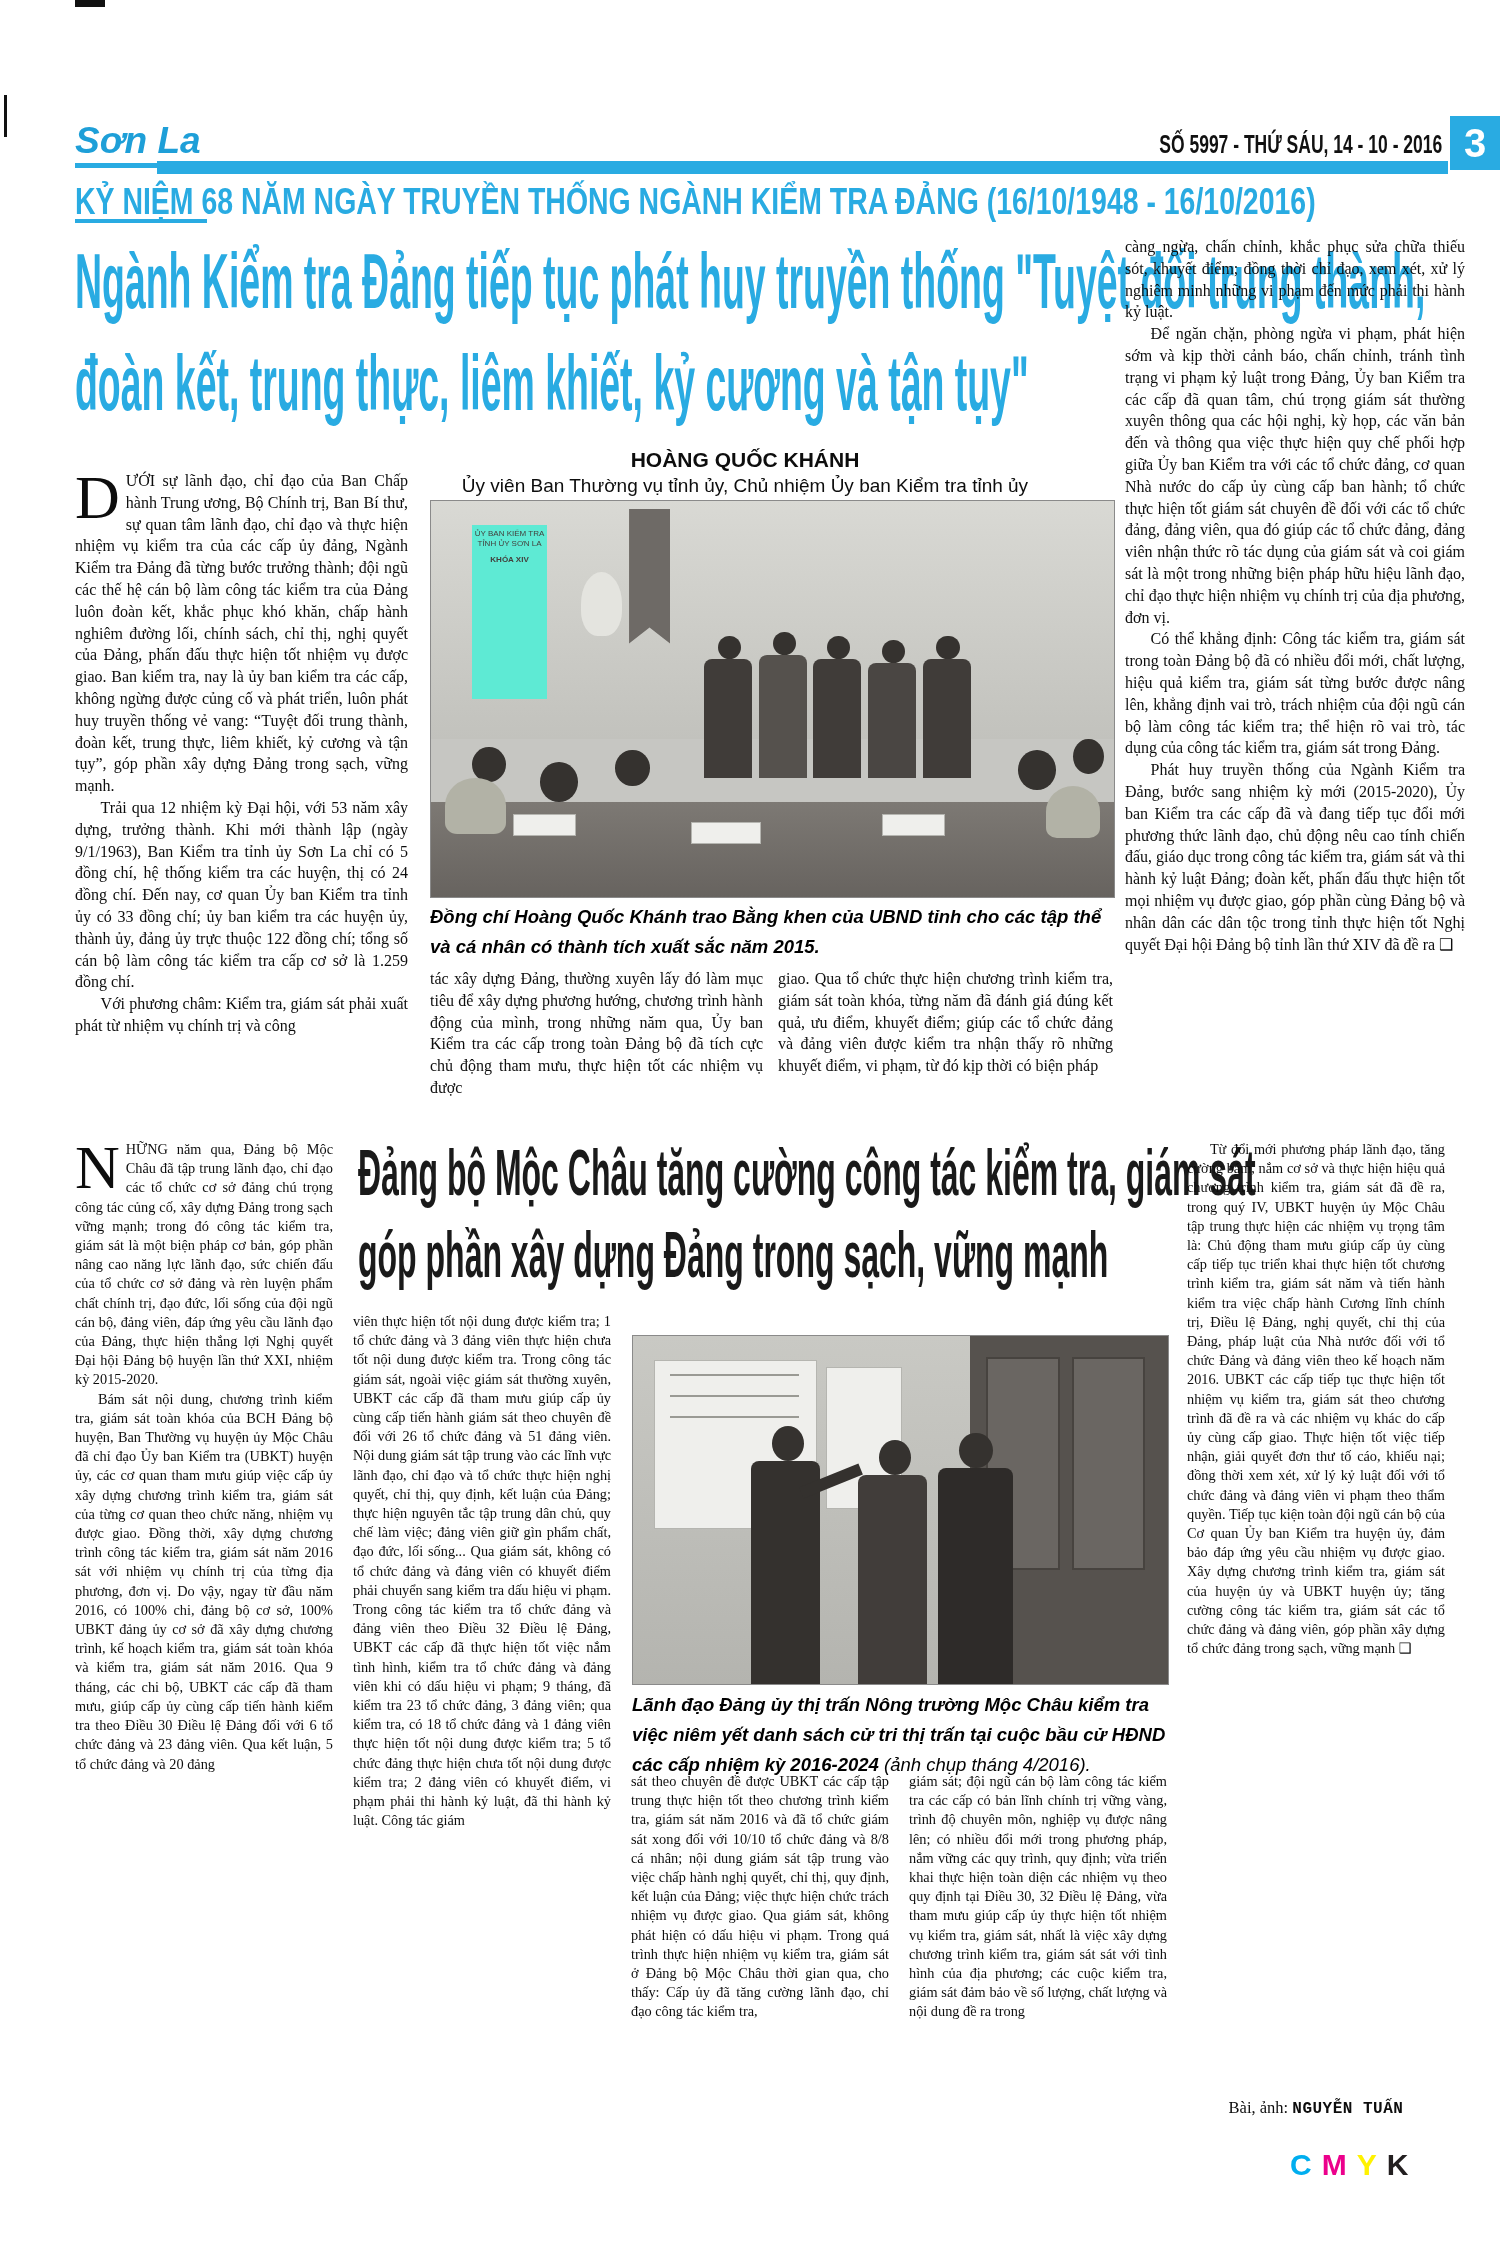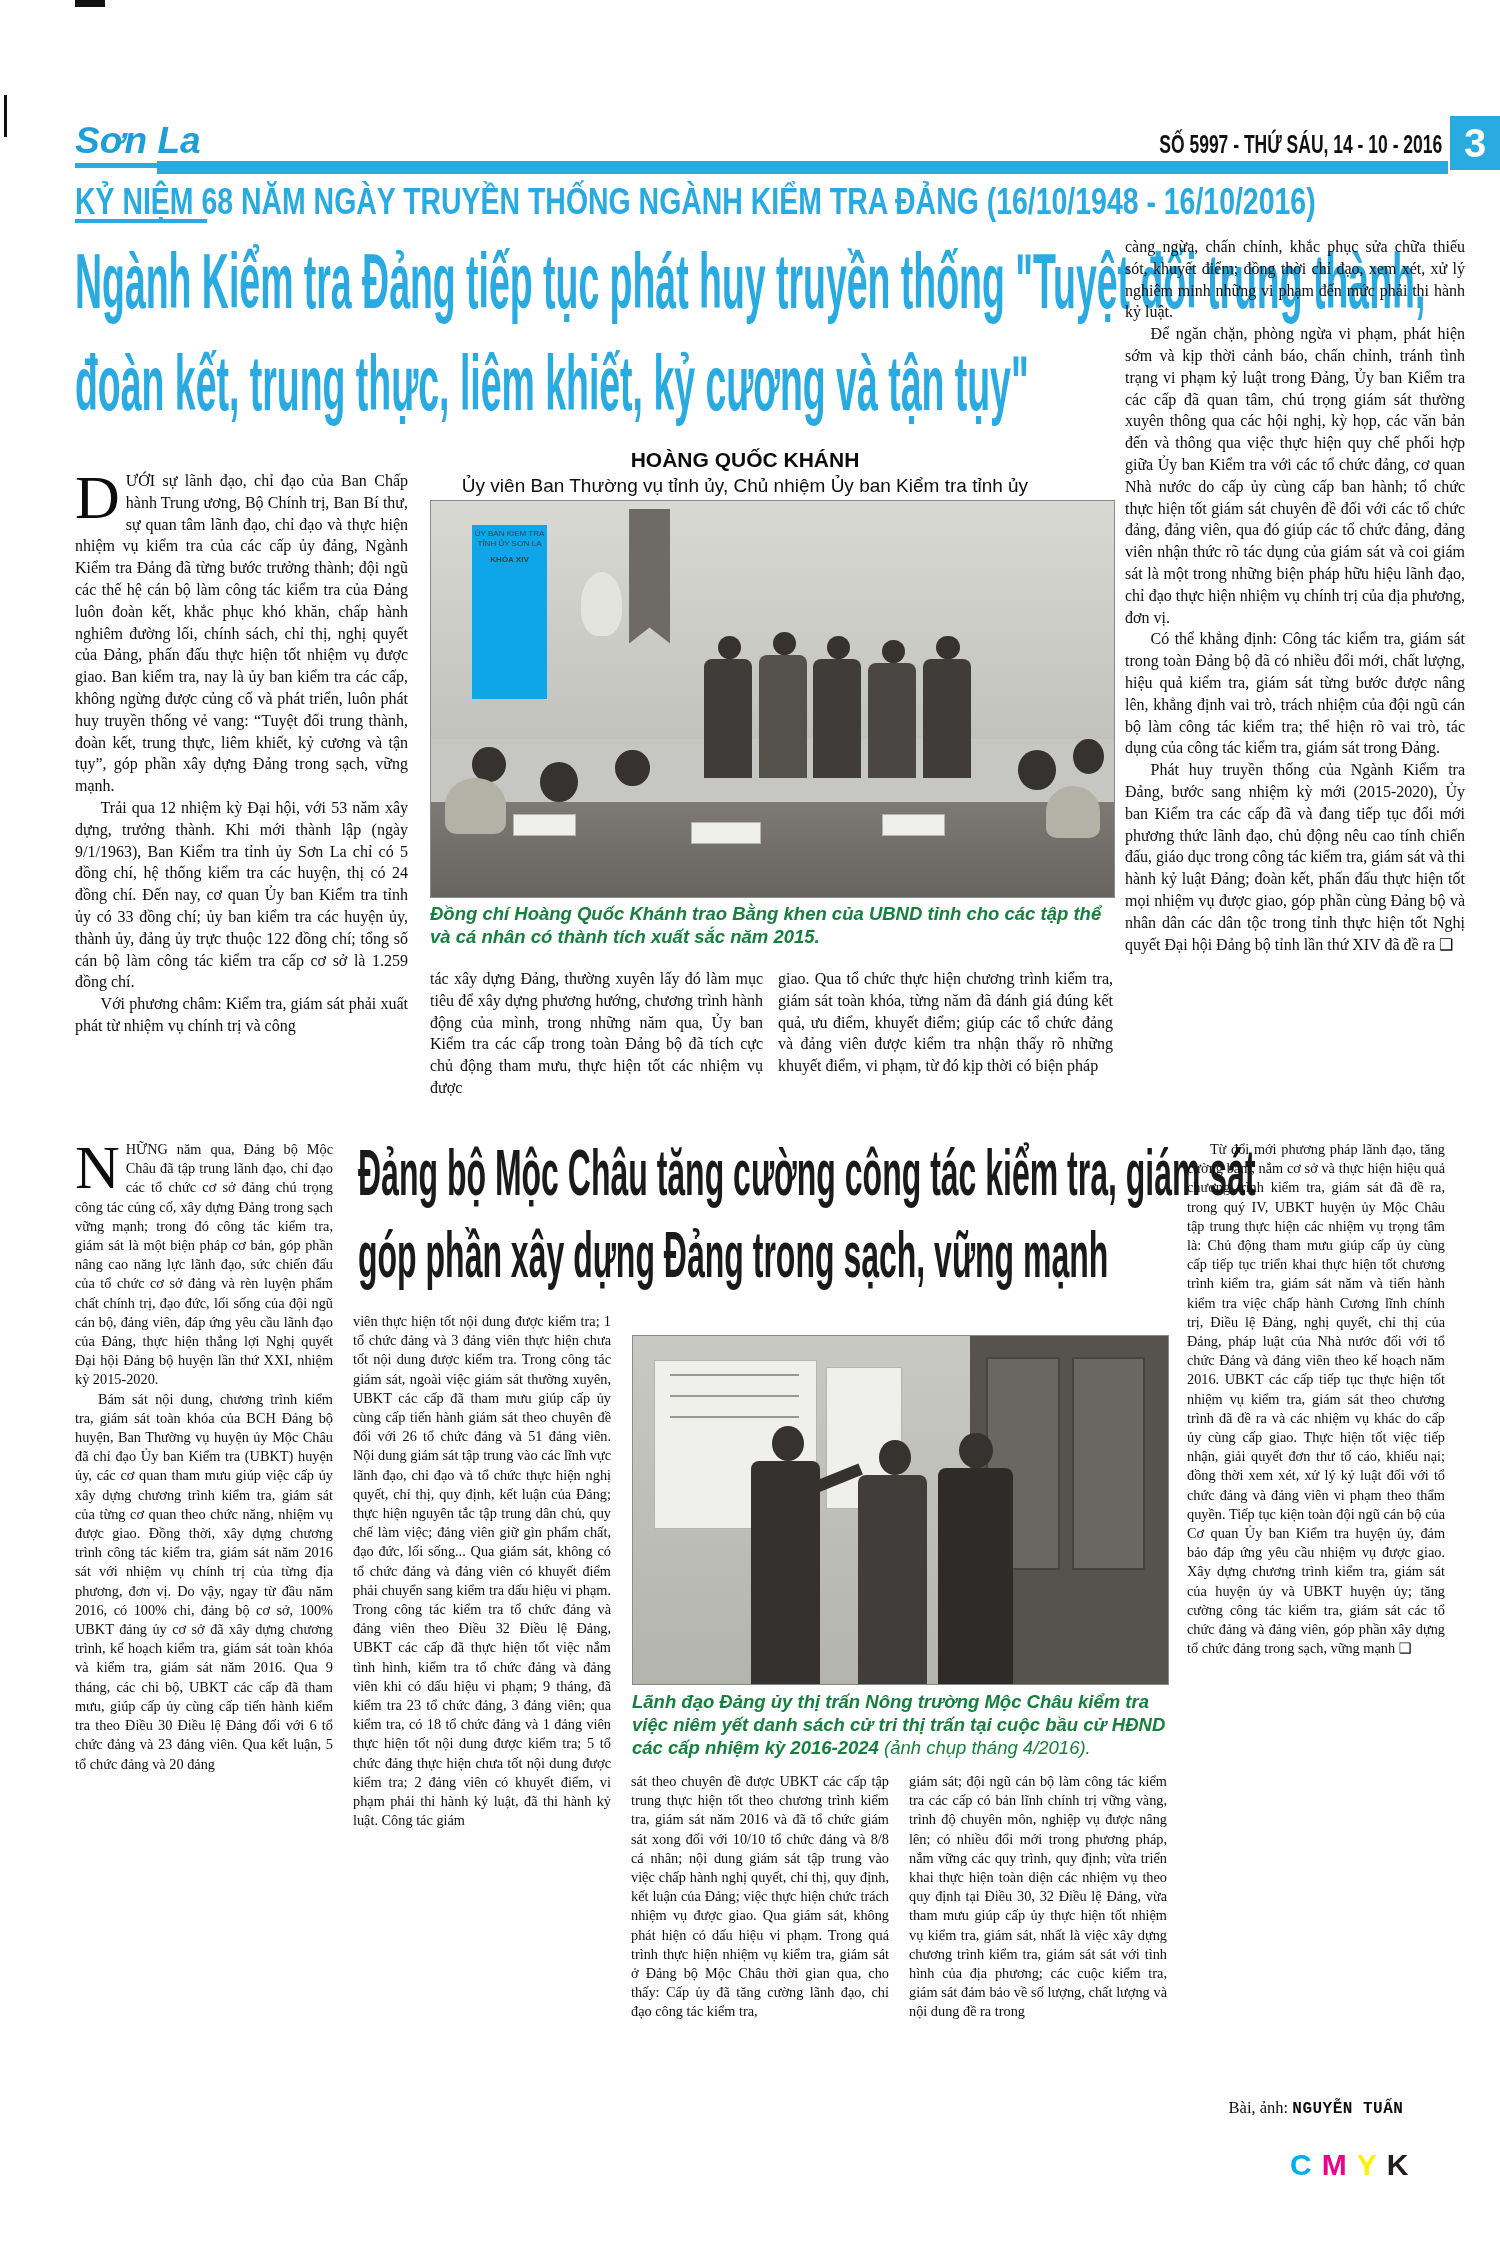--- a/index.html
+++ b/index.html
@@ -31,34 +31,34 @@
   .a2{font-size:14.3px;line-height:19.2px;}
   .col p{margin:0;text-indent:1.6em;}
   .col p.first{text-indent:0;}
   .col p.drop::first-letter{float:left;font-size:62px;line-height:50px;padding:2px 6px 0 0;}
   
   .sans{font-family:"Liberation Sans","DejaVu Sans",sans-serif;}
   #author-block{left:420px;top:448px;width:650px;text-align:center;}
   #author-name{font-family:"Liberation Sans","DejaVu Sans",sans-serif;font-weight:bold;font-size:21px;}
   #author-title{font-family:"Liberation Sans","DejaVu Sans",sans-serif;font-size:19px;margin-top:3px;}
   .caption{font-family:"Liberation Sans","DejaVu Sans",sans-serif;font-weight:bold;font-style:italic;
-           font-size:18.5px;line-height:23px;color:#15803d;}
+           font-size:18.5px;line-height:30px;color:#000000;}
   .caption .note{font-weight:normal;}
   #byline{left:1187px;top:2098px;width:258px;text-align:center;font-size:16.5px;}
   #byline b{font-family:Liberation Mono, monospace;font-size:16px;letter-spacing:.5px;}
   
   .photo{position:absolute;overflow:hidden;border:1px solid #8a8a8a;background:#c6c6c2;}
   .ph-el{position:absolute;}
   #photo1-banner{left:38%;top:7%;width:57%;height:33%;background:#56504d;color:#f0ede8;
                  text-align:center;font-family:"Liberation Sans","DejaVu Sans",sans-serif;
                  display:flex;flex-direction:column;justify-content:center;gap:2px;}
   #photo1-banner .s{font-size:11px;letter-spacing:1px;}
   #photo1-banner .b{font-size:24px;font-weight:bold;letter-spacing:2px;}
   #photo1-banner .m{font-size:14px;font-weight:bold;}
-  #photo1-sign{left:6%;top:6%;width:11%;height:44%;background:#0ea5e9;color:#44403d;
+  #photo1-sign{left:6%;top:6%;width:11%;height:44%;background:#5eead4;color:#44403d;
                font-family:"Liberation Sans","DejaVu Sans",sans-serif;font-size:8px;text-align:center;
                padding:4px 2px;box-sizing:border-box;line-height:10px;}
   .head{border-radius:50%;background:#35322f;}
   .body-sil{border-radius:8px 8px 0 0;background:#403c39;}
   .paper{background:#efefec;border:1px solid #b5b5b0;}
 </style>
 </head>
 <body>
 
 <div id="page">

